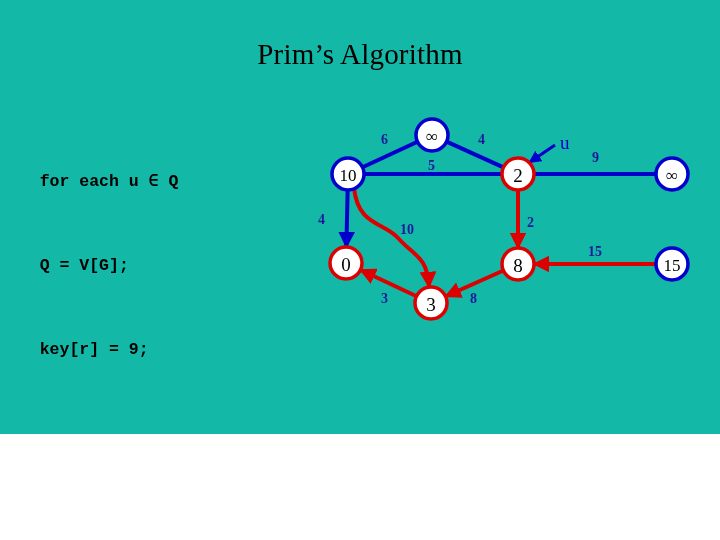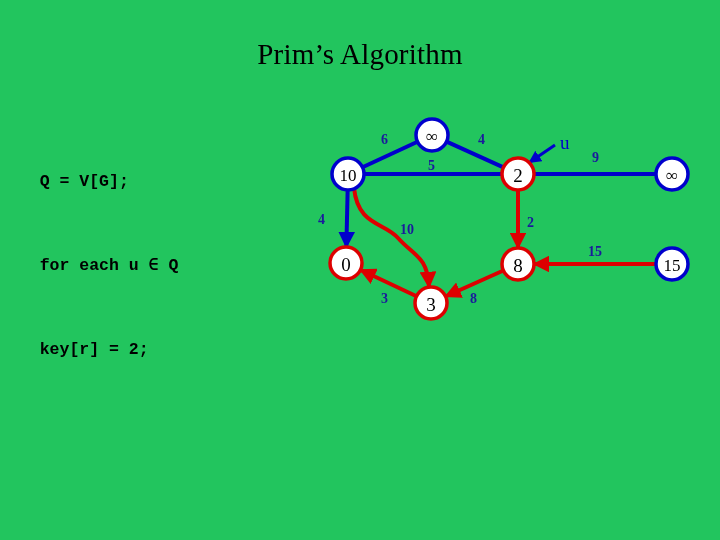--- a/index.html
+++ b/index.html
@@ -3,22 +3,22 @@
 <meta charset="utf-8">
 <style>
   html, body {
     margin: 0;
     padding: 0;
     background: #ffffff;
   }
   #slide {
     position: relative;
     width: 720px;
-    height: 540px;
-    background: #22c55e;
+    height: 434px;
+    background: #14b8a6;
     overflow: hidden;
     font-family: "Liberation Serif", "DejaVu Serif", serif;
   }
   #title {
     position: absolute;
     left: 0;
     top: 38px;
     width: 720px;
     text-align: center;
     font-family: "Liberation Serif", "DejaVu Serif", serif;
@@ -76,23 +76,23 @@
   .nodetext.small { font-size: 17px; }
 </style>
 </head>
 <body>
 
 <div id="slide">
 
   <div id="title">Prim’s Algorithm</div>
 
   <div id="code">
+    <div class="codeline">   for each u ∈ Q</div>
     <div class="codeline">   Q = V[G];</div>
-    <div class="codeline">   for each u ∈ Q</div>
-    <div class="codeline">   key[r] = 2;</div>
+    <div class="codeline">   key[r] = 9;</div>
     
     
     
     
     
     
     
   </div>
 
   <svg id="graph" viewBox="0 0 720 540" xmlns="http://www.w3.org/2000/svg">

